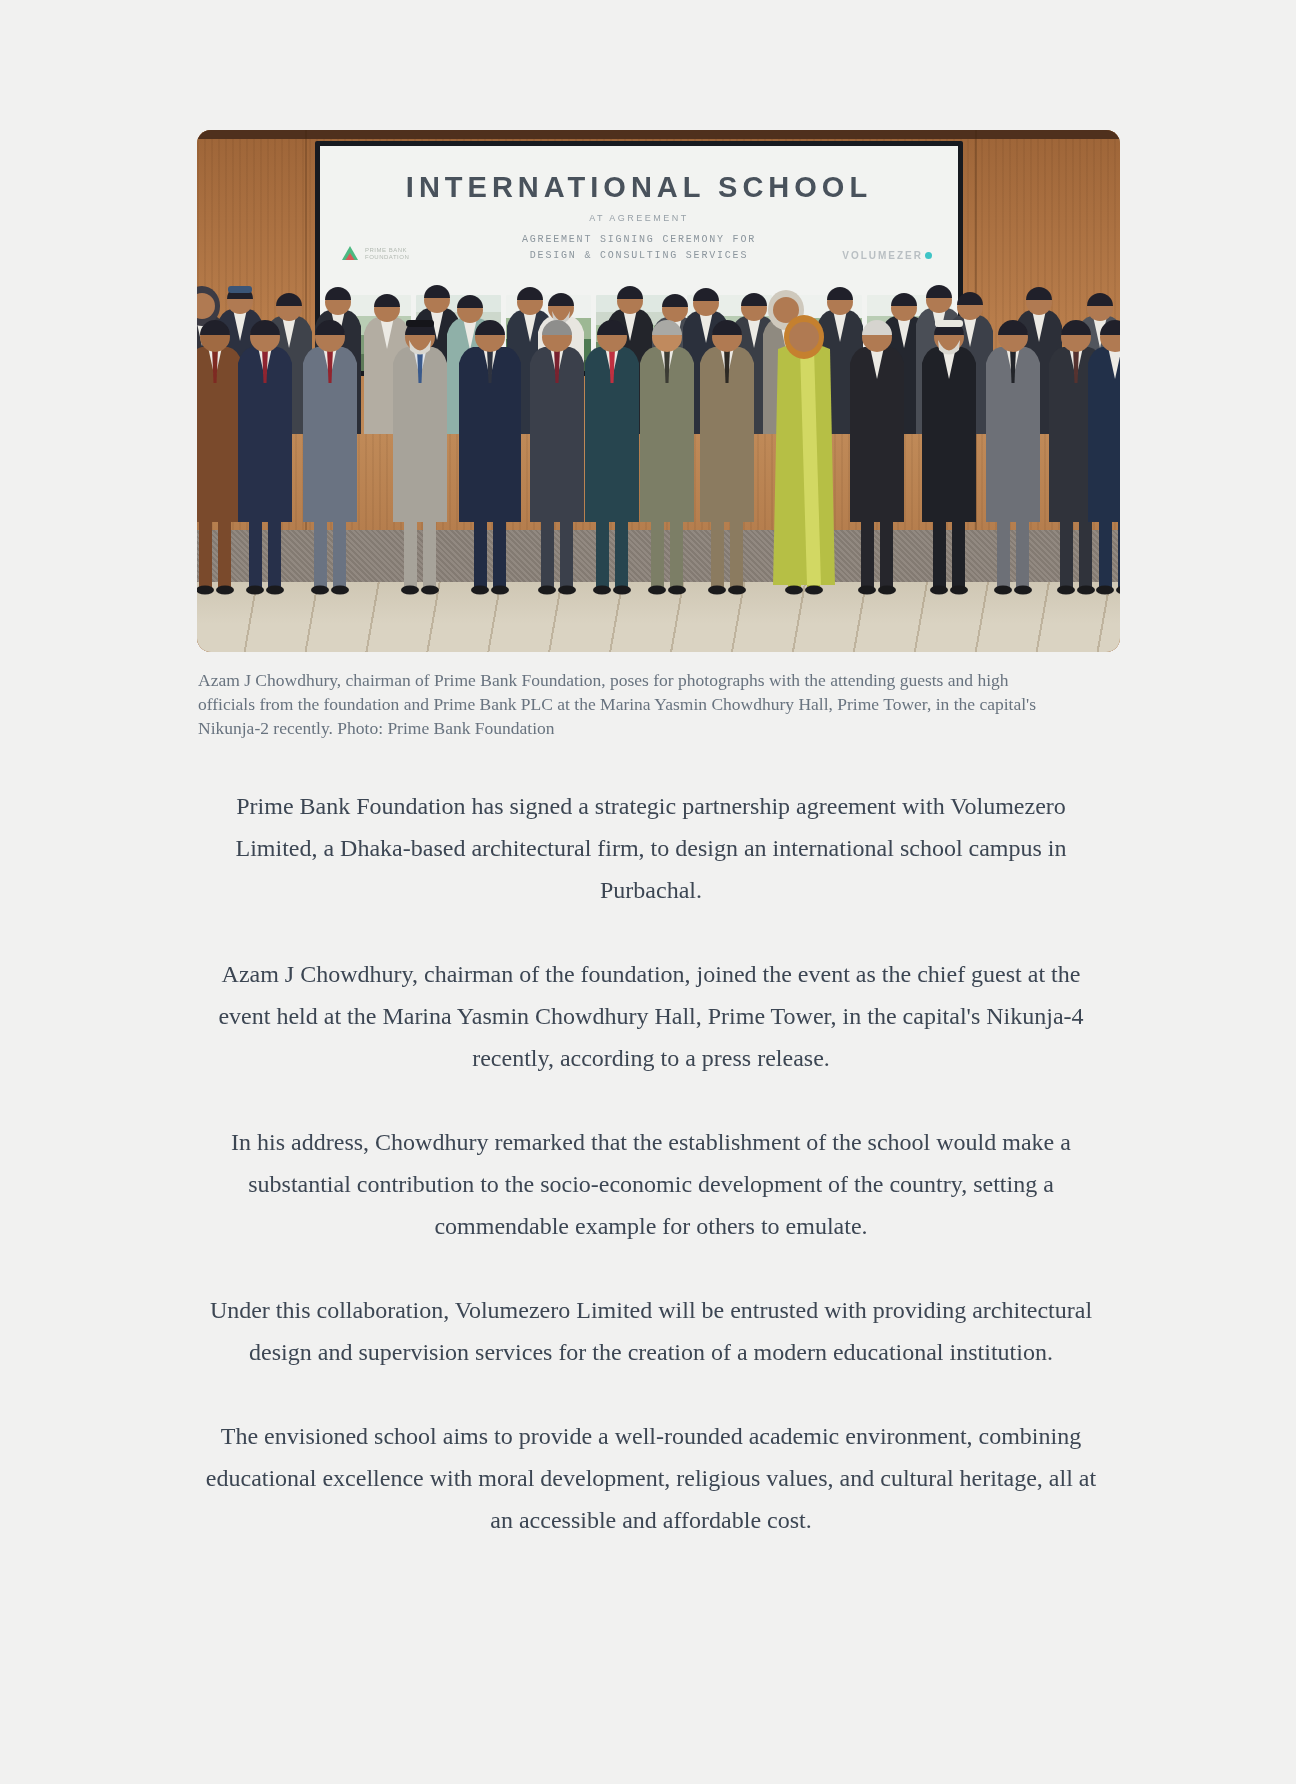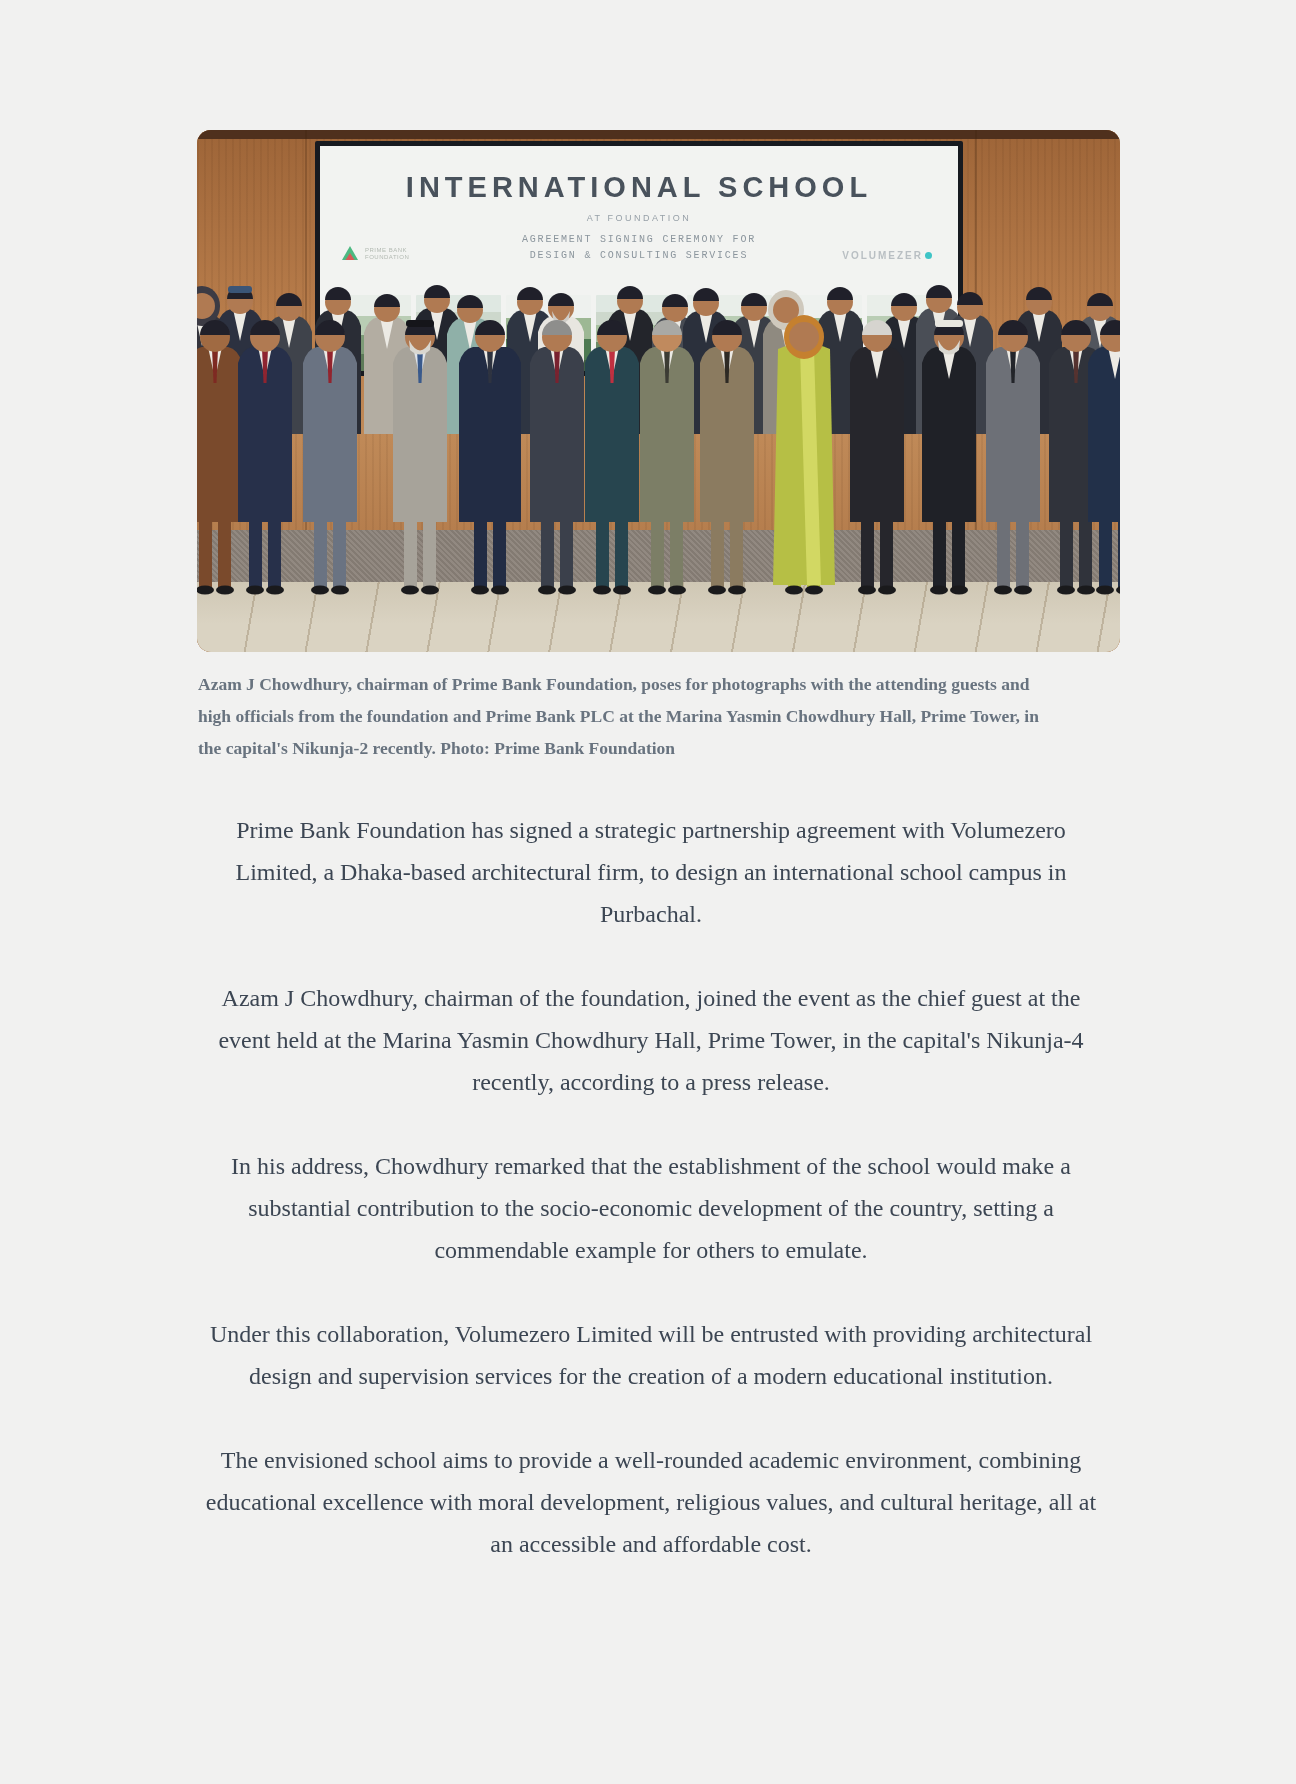--- a/index.html
+++ b/index.html
@@ -41,22 +41,22 @@
   .renders{position:absolute;left:6px;right:6px;bottom:0;height:76px;display:flex;gap:5px;}
   .renders span{flex:1;border-radius:1px;
       background:linear-gradient(180deg,#e9eee9 0 28%,#b9cdb4 28% 52%,#7d9b77 52% 78%,#5d7a58 78%);}
   .renders span:nth-child(2n){
       background:linear-gradient(180deg,#dfe8e2 0 22%,#cdd8cc 22% 40%,#a8c2a0 40% 62%,#6d8c66 62%);}
   .renders span:nth-child(3n){
       background:linear-gradient(180deg,#eef1ee 0 30%,#9db894 30% 58%,#4e7a52 58% 85%,#3f5f42 85%);}
   .crowd{position:absolute;inset:0;width:100%;height:100%;display:block;}
 
   
-  .caption{margin:16px 0 0 1px;width:860px;font-size:17.5px;line-height:32px;
-           color:var(--captionText,#68737f);font-weight:bold;}
+  .caption{margin:16px 0 0 1px;width:860px;font-size:17.5px;line-height:24px;
+           color:var(--captionText,#68737f);}
   .body-text{margin-top:45px;font-size:24px;line-height:42px;color:var(--bodyText,#3c4653);text-align:center;}
   .body-text p{margin:0 0 42px 0;width:908px;}
   .body-text p:last-child{margin-bottom:0;}
 </style>
 </head>
 <body>
 
 <main class="page">
   <article class="content">
 
@@ -65,21 +65,21 @@
         <div class="wood"></div>
         <div class="wood-top"></div>
         <div class="wood-seam" style="left:108px;"></div>
         <div class="wood-seam" style="left:778px;"></div>
         <div class="wall-strip"></div>
         <div class="floor"></div>
 
         <div class="screen">
           <div class="slide">
             <div class="slide-title">INTERNATIONAL SCHOOL</div>
-            <div class="slide-sub">AT FOUNDATION</div>
+            <div class="slide-sub">AT AGREEMENT</div>
             <div class="slide-line first">AGREEMENT SIGNING CEREMONY FOR</div>
             <div class="slide-line">DESIGN &amp; CONSULTING SERVICES</div>
 
             <div class="slide-logo">
               <svg width="20" height="20" viewBox="0 0 20 20">
                 <polygon points="10,2 18,16 2,16" fill="#2fae6e"></polygon>
                 <polygon points="10,9 14.5,16 5.5,16" fill="#d43f3f"></polygon>
               </svg>
               <div class="logo-text">
                 <div>PRIME BANK</div>

